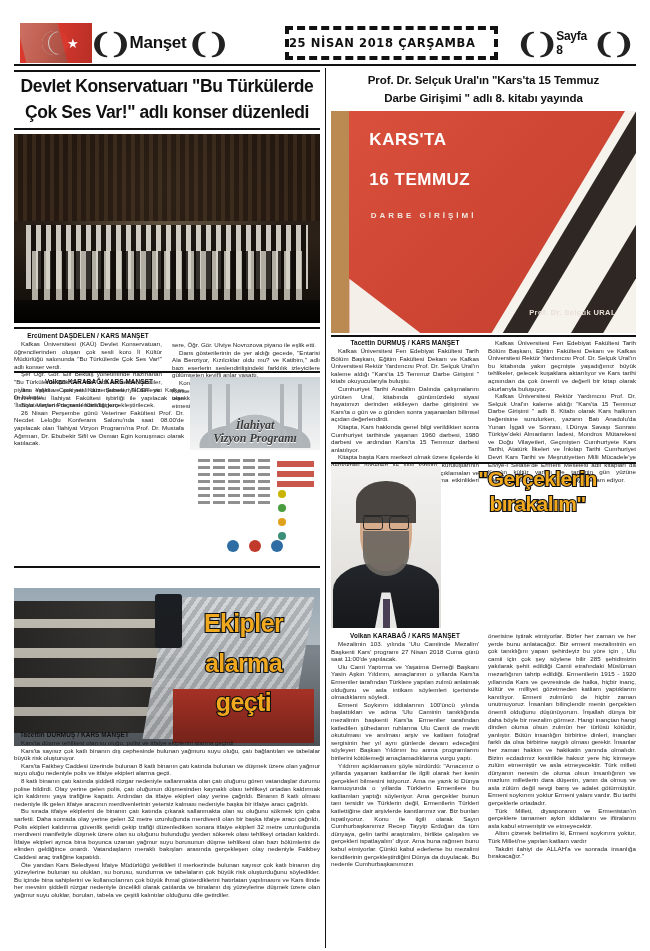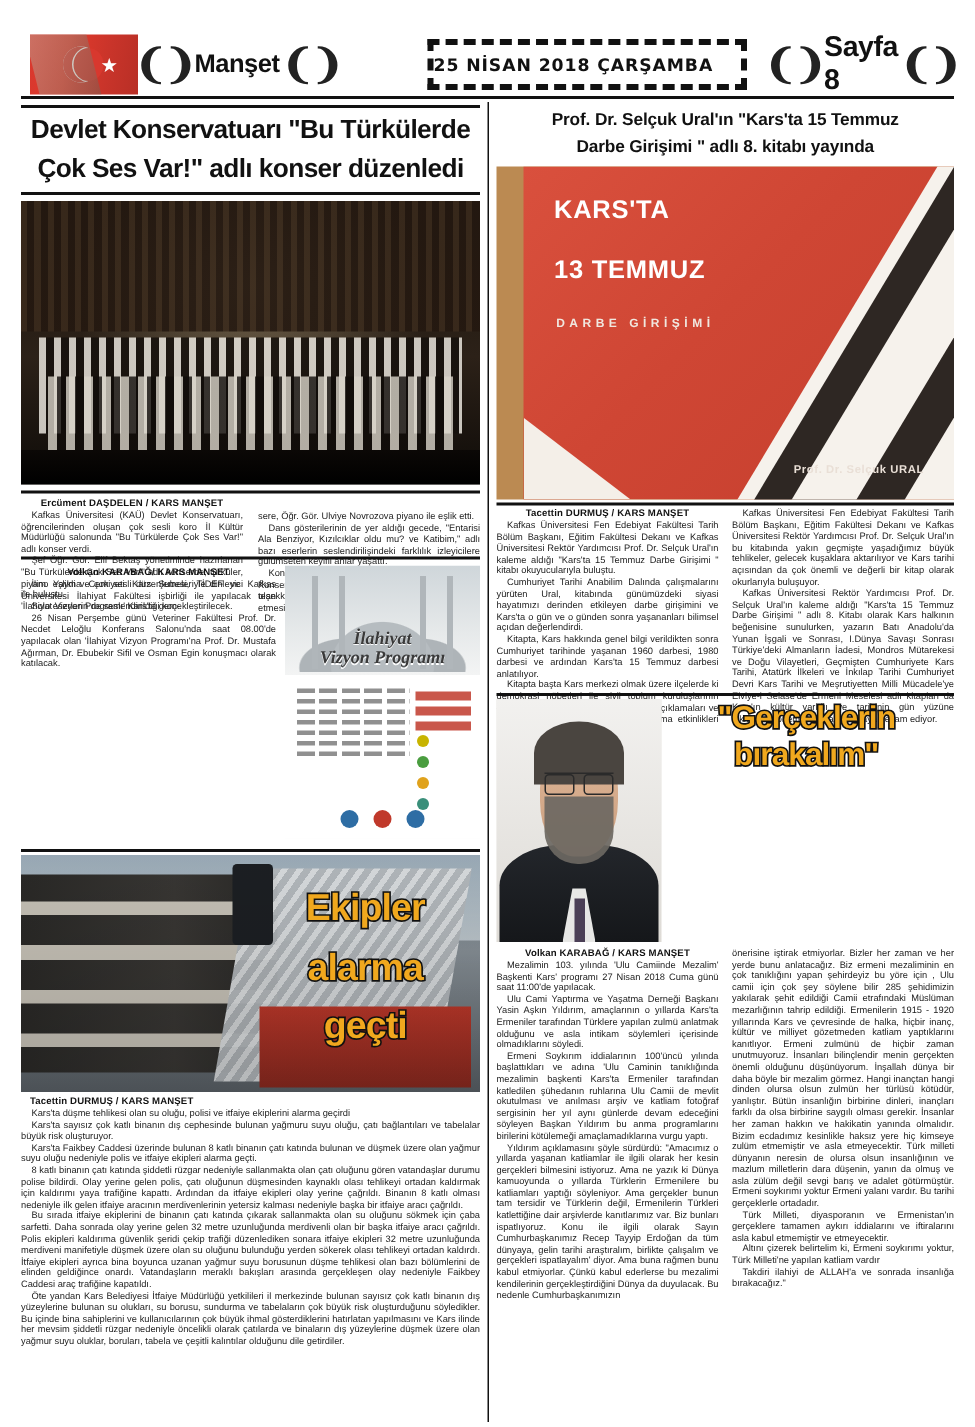--- a/index.html
+++ b/index.html
@@ -48,21 +48,21 @@
     font-size:27px; line-height:27px; color:#222; font-family:"DejaVu Serif", serif;
     letter-spacing:-3px;
   }
   .ornbox .orn-l{ margin-right:1px;}
   .ornbox .orn-r{ margin-left:1px;}
 
   #manset-box { left:110px; top:25px; width:96px; height:36px; }
   #manset-box .lbl { font-size:17px; font-weight:bold; letter-spacing:-.3px; }
 
   #sayfa-box { left:516px; top:25px; width:116px; height:36px; }
-  #sayfa-box .lbl { font-size:19px; font-weight:bold; letter-spacing:-.3px; }
+  #sayfa-box .lbl { font-size:12px; font-weight:bold; letter-spacing:-.3px; }
 
   .datebox{
     position:absolute; left:285px; top:26px; width:213px; height:34px;
     border:4px dashed #111;
     display:flex; align-items:center; 
   }
   .datebox .lbl{
     font-size:11.5px; font-weight:bold; letter-spacing:.6px;
     font-family:"DejaVu Sans", sans-serif;
   }
@@ -218,20 +218,21 @@
     position:absolute; left:50%; transform:translateX(-50%); bottom:4%;
     display:flex; gap:10px;
   }
   #poster-photo .logos i{
     display:block; width:12px; height:12px; border-radius:50%; background:#2e6da4;
   }
 
   
   #rescue-photo{
     background:linear-gradient(#6e7b86 0%, #8b949b 40%, #5c6369 100%);
+    margin-top:18px;
   }
   #rescue-photo .sky{
     position:absolute; left:0; top:0; width:100%; height:36%;
     background:linear-gradient(#9fb0bd,#c2ccd2);
   }
   #rescue-photo .bldg{
     position:absolute; left:0; top:8%; width:56%; height:84%;
     background:linear-gradient(90deg,#2b2a28,#3a3835 60%,#2a2927);
   }
   #rescue-photo .bldg .slab{
@@ -374,21 +375,21 @@
     <div class="hl" style="position:absolute; left:0; top:2px; width:305px; font-size:11.5px; line-height:16px; text-align:center; letter-spacing:-.1px;">Prof. Dr. Selçuk Ural'ın "Kars'ta 15 Temmuz</div>
     <div class="hl" style="position:absolute; left:0; top:20px; width:305px; font-size:11.5px; line-height:16px; text-align:center; letter-spacing:-.1px;">Darbe Girişimi " adlı 8. kitabı yayında</div>
 
     <div class="photo" id="book-photo" style="left:0; top:41px; width:305px; height:222px;">
       <div id="book-cover">
         <span class="stripe-w"></span>
         <span class="stripe-b"></span>
         <span class="stripe-w2"></span>
         <span class="wedge"></span>
         <span class="bt1">KARS'TA</span>
-        <span class="bt2">13 TEMMUZ</span>
+        <span class="bt2">16 TEMMUZ</span>
         <span class="bt3">DARBE GİRİŞİMİ</span>
         <span class="bt4">Prof. Dr. Selçuk URAL</span>
       </div>
     </div>
     <div class="hline2" style="left:0; top:265px; width:305px;"></div>
 
     <div style="position:absolute; left:0; top:269px; width:305px; display:flex; gap:9px;">
       <div style="width:148px;">
         <div class="byline">Tacettin DURMUŞ / KARS MANŞET</div>
         <p class="body-txt">Kafkas Üniversitesi Fen Edebiyat Fakültesi Tarih Bölüm Başkanı, Eğitim Fakültesi Dekanı ve Kafkas Üniversitesi Rektör Yardımcısı Prof. Dr. Selçuk Ural'ın kaleme aldığı "Kars'ta 15 Temmuz Darbe Girişimi " kitabı okuyucularıyla buluştu.</p>

